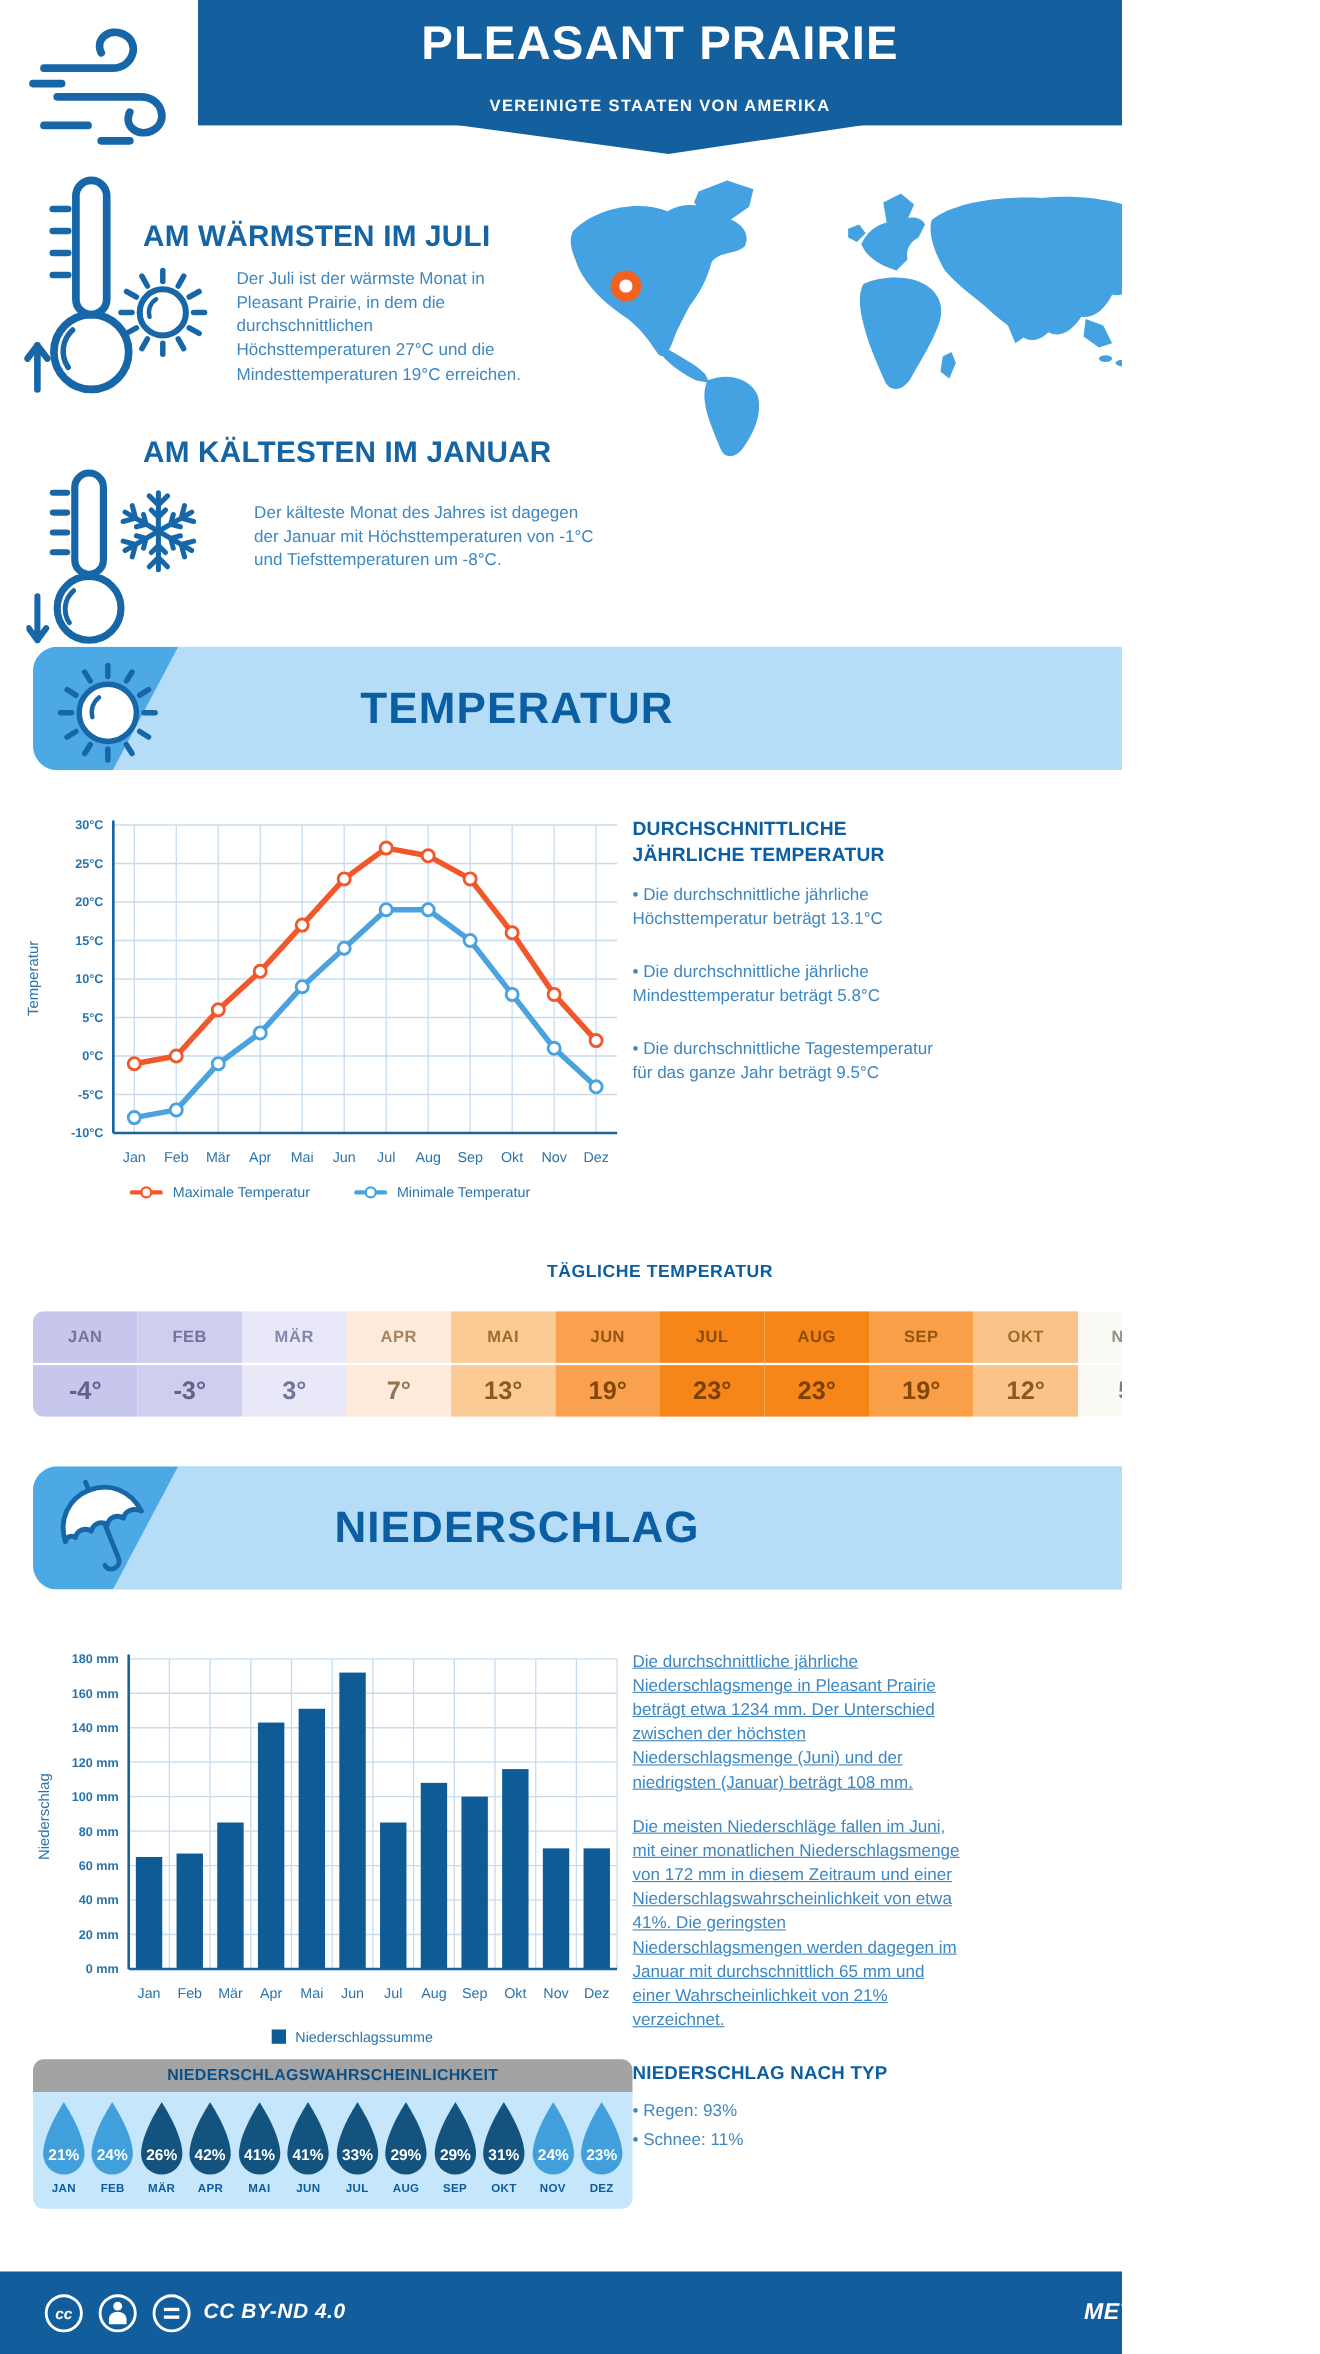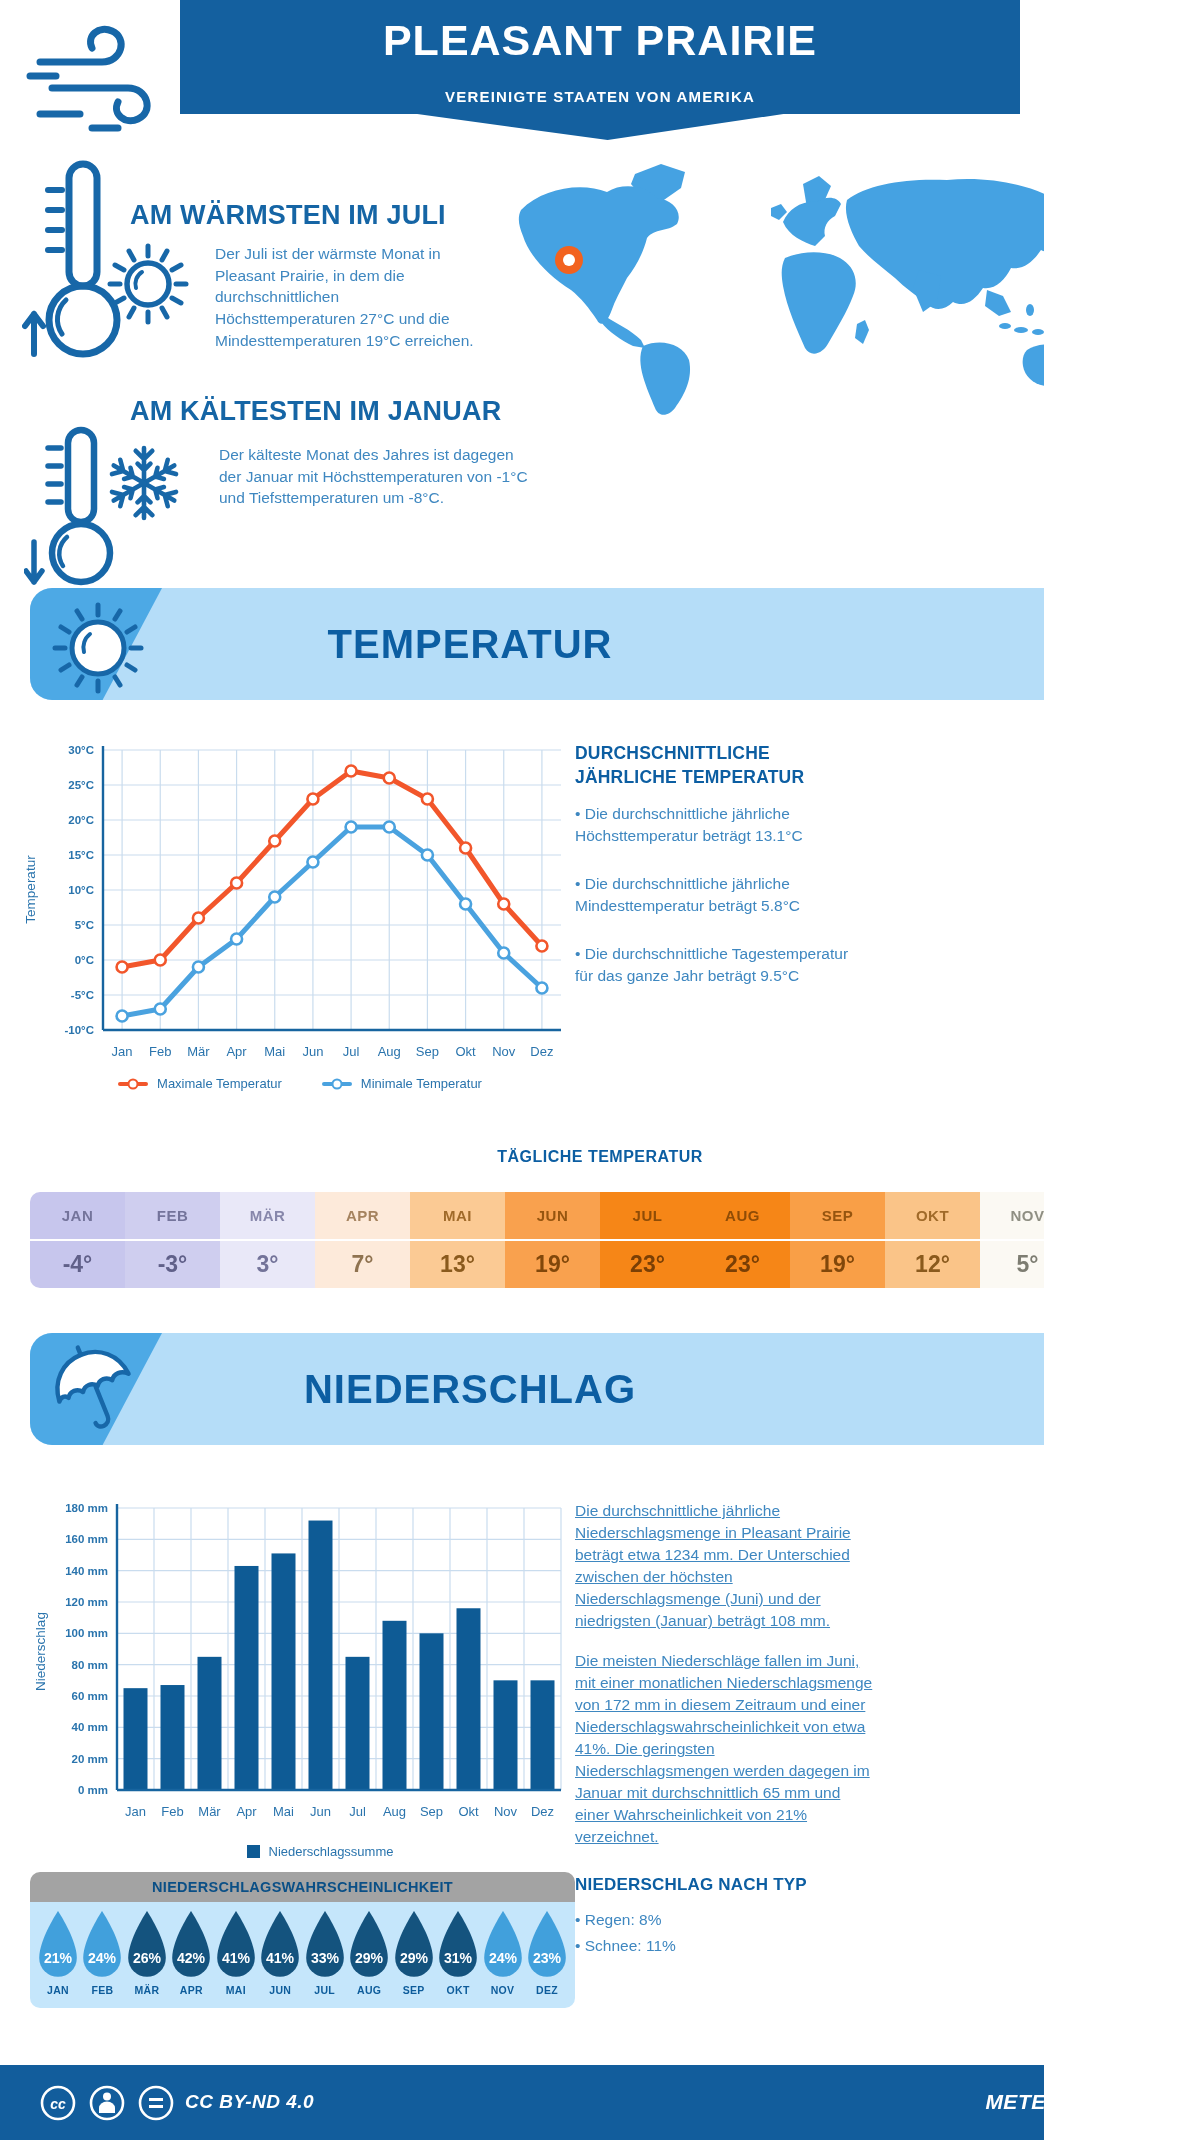--- a/index.html
+++ b/index.html
@@ -1,17 +1,17 @@
 <!DOCTYPE html>
 <html><head>
 <meta charset="utf-8">
 <style>
   html,body{margin:0;padding:0;background:#fff;}
   .page{position:relative;width:1020px;height:2140px;overflow:hidden;background:#fff;
-        font-family:"Liberation Sans",sans-serif;padding-left:24px;}
+        font-family:"Liberation Sans",sans-serif;}
   .abs{position:absolute;}
 
   
   .hdr-band{left:180px;top:0;width:840px;height:114px;background:#14609f;}
   .hdr-title{left:180px;top:16px;width:840px;text-align:center;color:#fff;
              font-size:43px;font-weight:bold;letter-spacing:1px;}
   .hdr-sub{left:180px;top:88px;width:840px;text-align:center;color:#fff;
            font-size:15px;font-weight:bold;letter-spacing:1.2px;}
   .hdr-notch{left:410px;top:113px;width:380px;height:27px;background:#14609f;
              clip-path:polygon(0 0,100% 0,52% 100%);}
@@ -211,21 +211,21 @@
         <path d="M50 50 L50 12 M50 24 L41 15 M50 24 L59 15 M50 36 L43 29 M50 36 L57 29"></path>
       </g>
     </defs>
     <use href="#spoke"></use>
       <use href="#spoke" transform="rotate(60 50 50)"></use>
       <use href="#spoke" transform="rotate(120 50 50)"></use>
     <use href="#spoke" transform="rotate(180 50 50)"></use>
       <use href="#spoke" transform="rotate(240 50 50)"></use>
       <use href="#spoke" transform="rotate(300 50 50)"></use>
   </svg>
-  <p class="abs hl-text cold-text" style="margin:4px">Der kälteste Monat des Jahres ist dagegen der Januar mit Höchsttemperaturen von -1°C und Tiefsttemperaturen um -8°C.</p>
+  <p class="abs hl-text cold-text" style="margin:16px">Der kälteste Monat des Jahres ist dagegen der Januar mit Höchsttemperaturen von -1°C und Tiefsttemperaturen um -8°C.</p>
 
   <div class="abs band band-temp">
     <div class="band-corner"></div>
     <div class="band-title">TEMPERATUR</div>
   </div>
   <svg class="abs" style="left:46px;top:594px" width="100" height="100" viewBox="0 0 100 100">
     <circle cx="52" cy="54" r="26" fill="#ffffff" stroke="#1767a8" stroke-width="5"></circle>
     <path d="M38 58 A17 17 0 0 1 44 40" class="icon" stroke-width="4"></path>
     <g class="icon" stroke-width="5">
       <path d="M85 54 H95"></path>
@@ -452,21 +452,21 @@
       <span class="leg-label">Niederschlagssumme</span>
     </div>
   </div>
 
   <div class="abs precip-col">
     <p class="col-text">Die durchschnittliche jährliche Niederschlagsmenge in Pleasant Prairie beträgt etwa 1234 mm. Der Unterschied zwischen der höchsten Niederschlagsmenge (Juni) und der niedrigsten (Januar) beträgt 108 mm.</p>
     <p class="col-text">Die meisten Niederschläge fallen im Juni, mit einer monatlichen Niederschlagsmenge von 172 mm in diesem Zeitraum und einer Niederschlagswahrscheinlichkeit von etwa 41%. Die geringsten Niederschlagsmengen werden dagegen im Januar mit durchschnittlich 65 mm und einer Wahrscheinlichkeit von 21% verzeichnet.</p>
     <div class="col-head ptype-head">NIEDERSCHLAG NACH TYP</div>
     <div class="ptypes">
       <ul id="type-bullets" class="col-text">
-          <li>Regen: 8%</li>
+          <li>Regen: 93%</li>
           <li>Schnee: 11%</li>
         </ul>
     </div>
   </div>
 
   <div class="abs prob">
     <div class="prob-head">NIEDERSCHLAGSWAHRSCHEINLICHKEIT</div>
     <div id="drops-row" class="prob-body">
         <div class="drop-cell">
           <svg viewBox="0 0 40 68" class="drop-svg">

